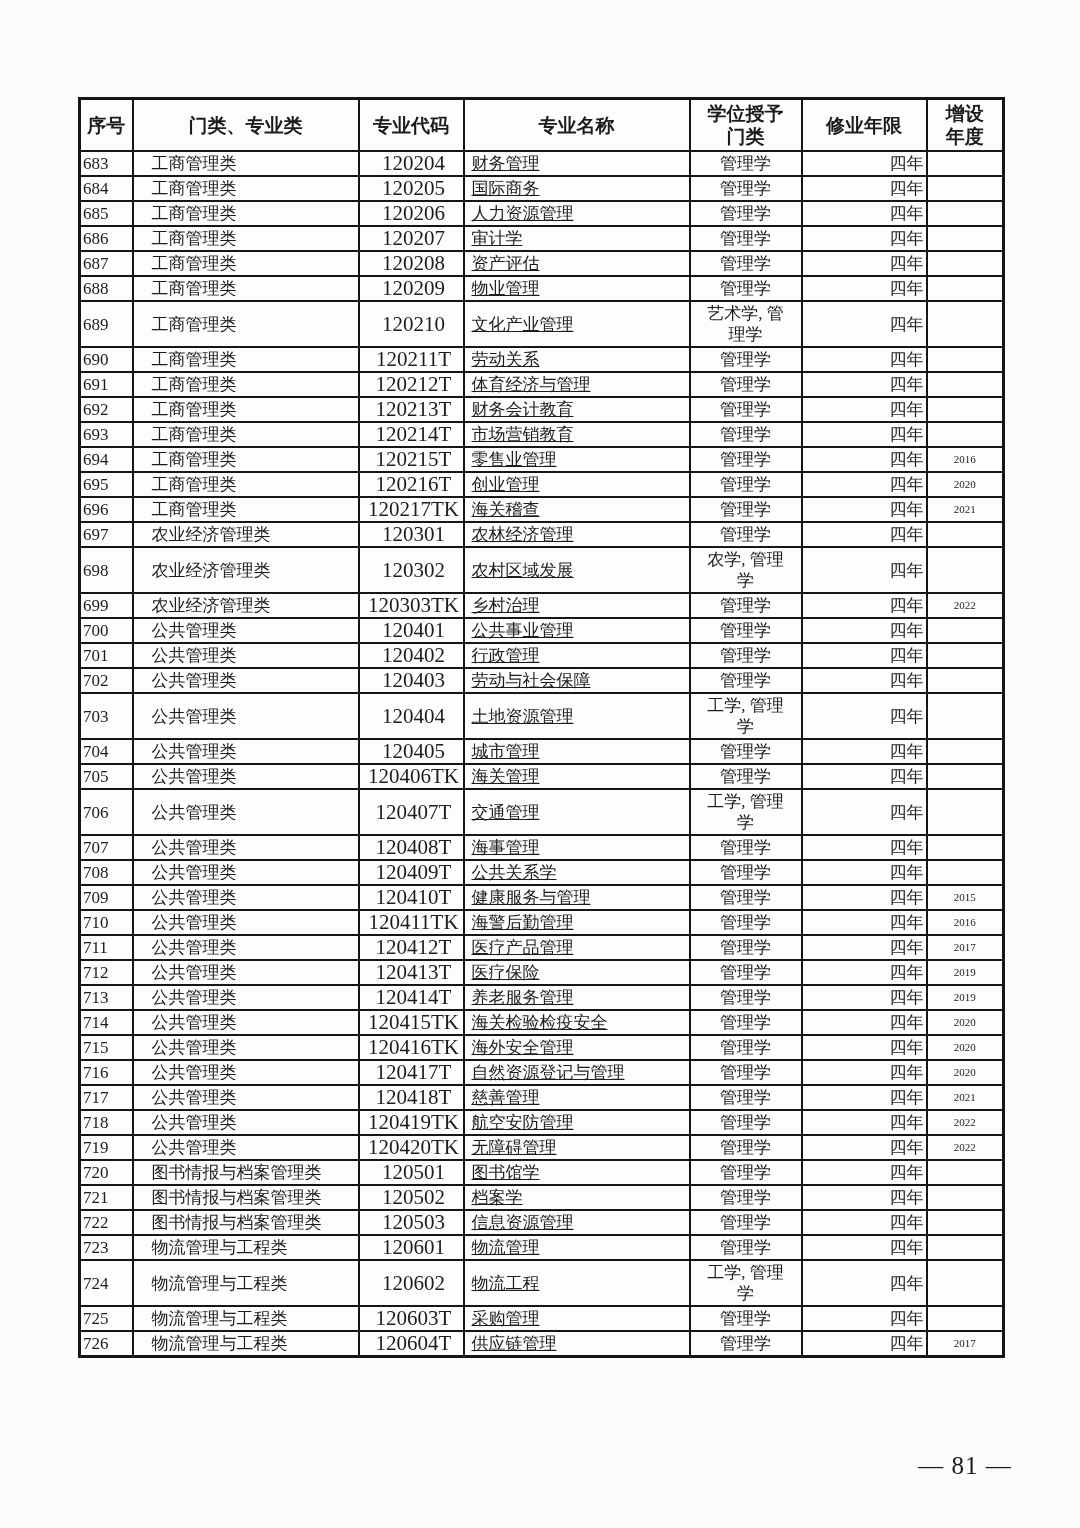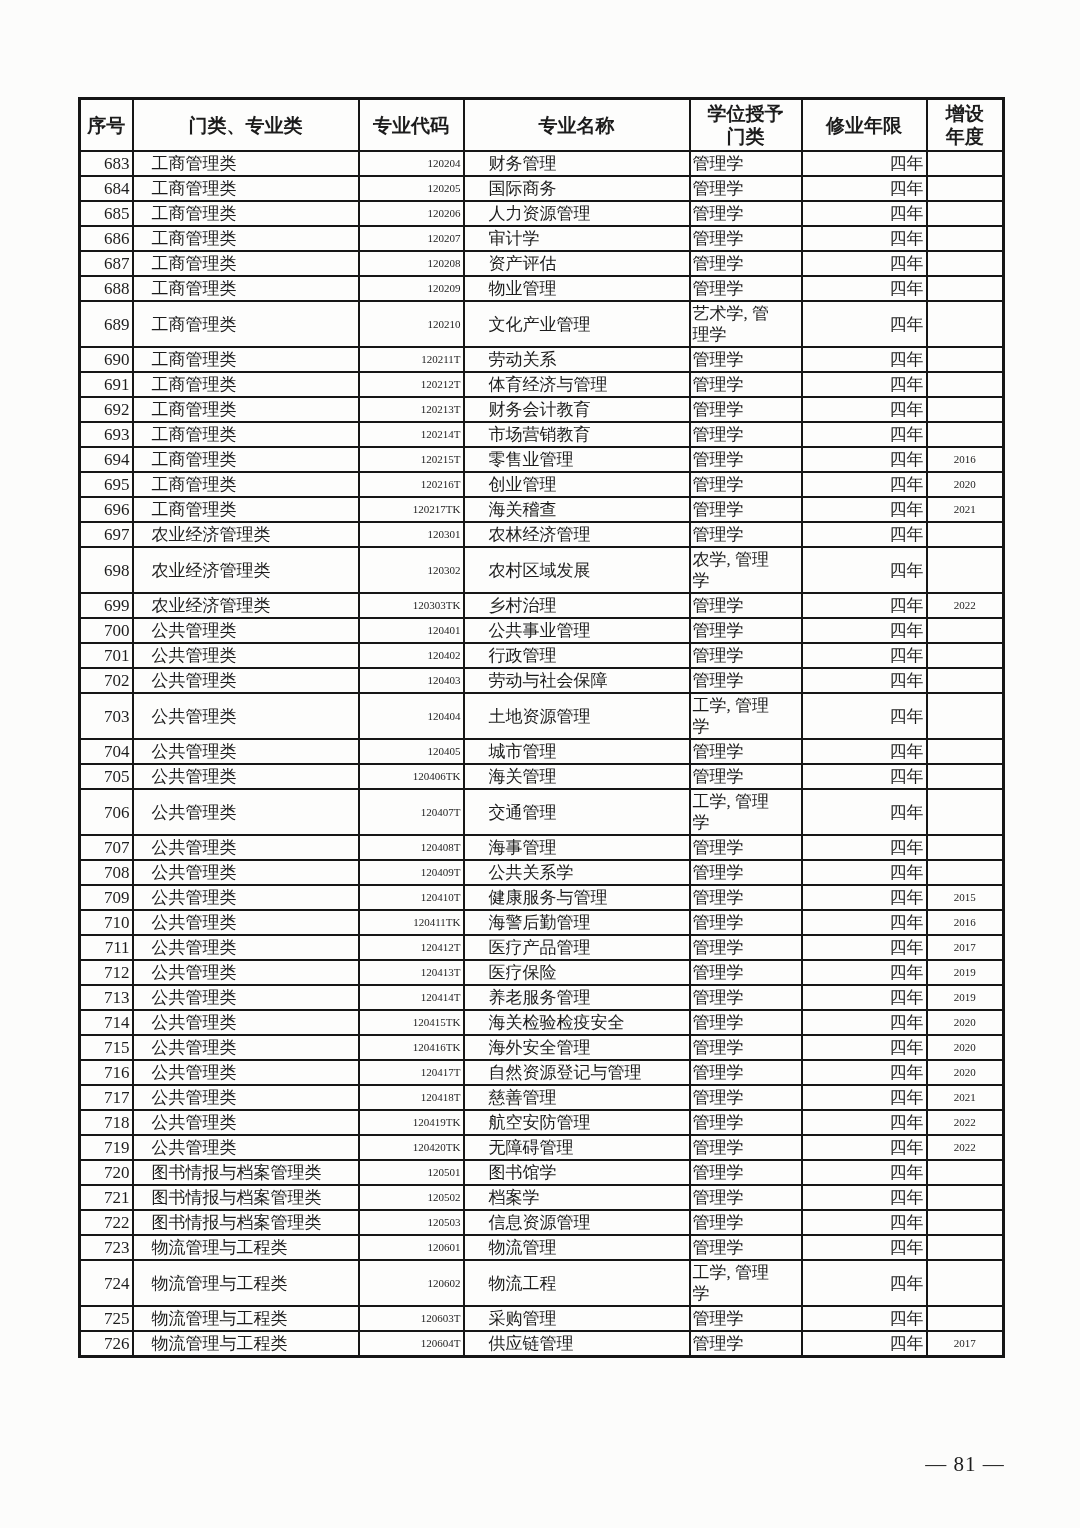--- a/index.html
+++ b/index.html
@@ -47,34 +47,34 @@
     padding: 2px 1px;
   }
   tbody td {
     font-size: 17px;
     height: 23px;
     vertical-align: middle;
     padding: 1px 2px;
     line-height: 21px;
     overflow: hidden;
   }
-  td.c-seq  { text-align: right; }
+  td.c-seq  { text-align: left; }
   td.c-cat  { text-align: left; padding-left: 18px; }
-  td.c-code { text-align: right; padding-left: 7px; font-size: 11px; }
-  td.c-name { text-align: left; padding-left: 24px; }
-  td.c-degree { text-align: left; white-space: pre-line; }
+  td.c-code { text-align: center; padding-left: 7px; font-size: 21px; }
+  td.c-name { text-align: left; padding-left: 7px; text-decoration: underline; }
+  td.c-degree { text-align: center; white-space: pre-line; }
   td.c-dur  { text-align: right; margin-top: 24px; }
   td.c-year { text-align: center; font-size: 11px; }
   .page-number {
     position: absolute;
     left: 890px;
     top: 1452px;
     width: 150px;
     text-align: center;
-    font-size: 21px;
+    font-size: 25px;
     font-family: "Liberation Serif", serif;
     color: #1c1c1c;
     letter-spacing: 1px;
   }
 </style>
 </head>
 <body>
 
 <div class="page">
 

